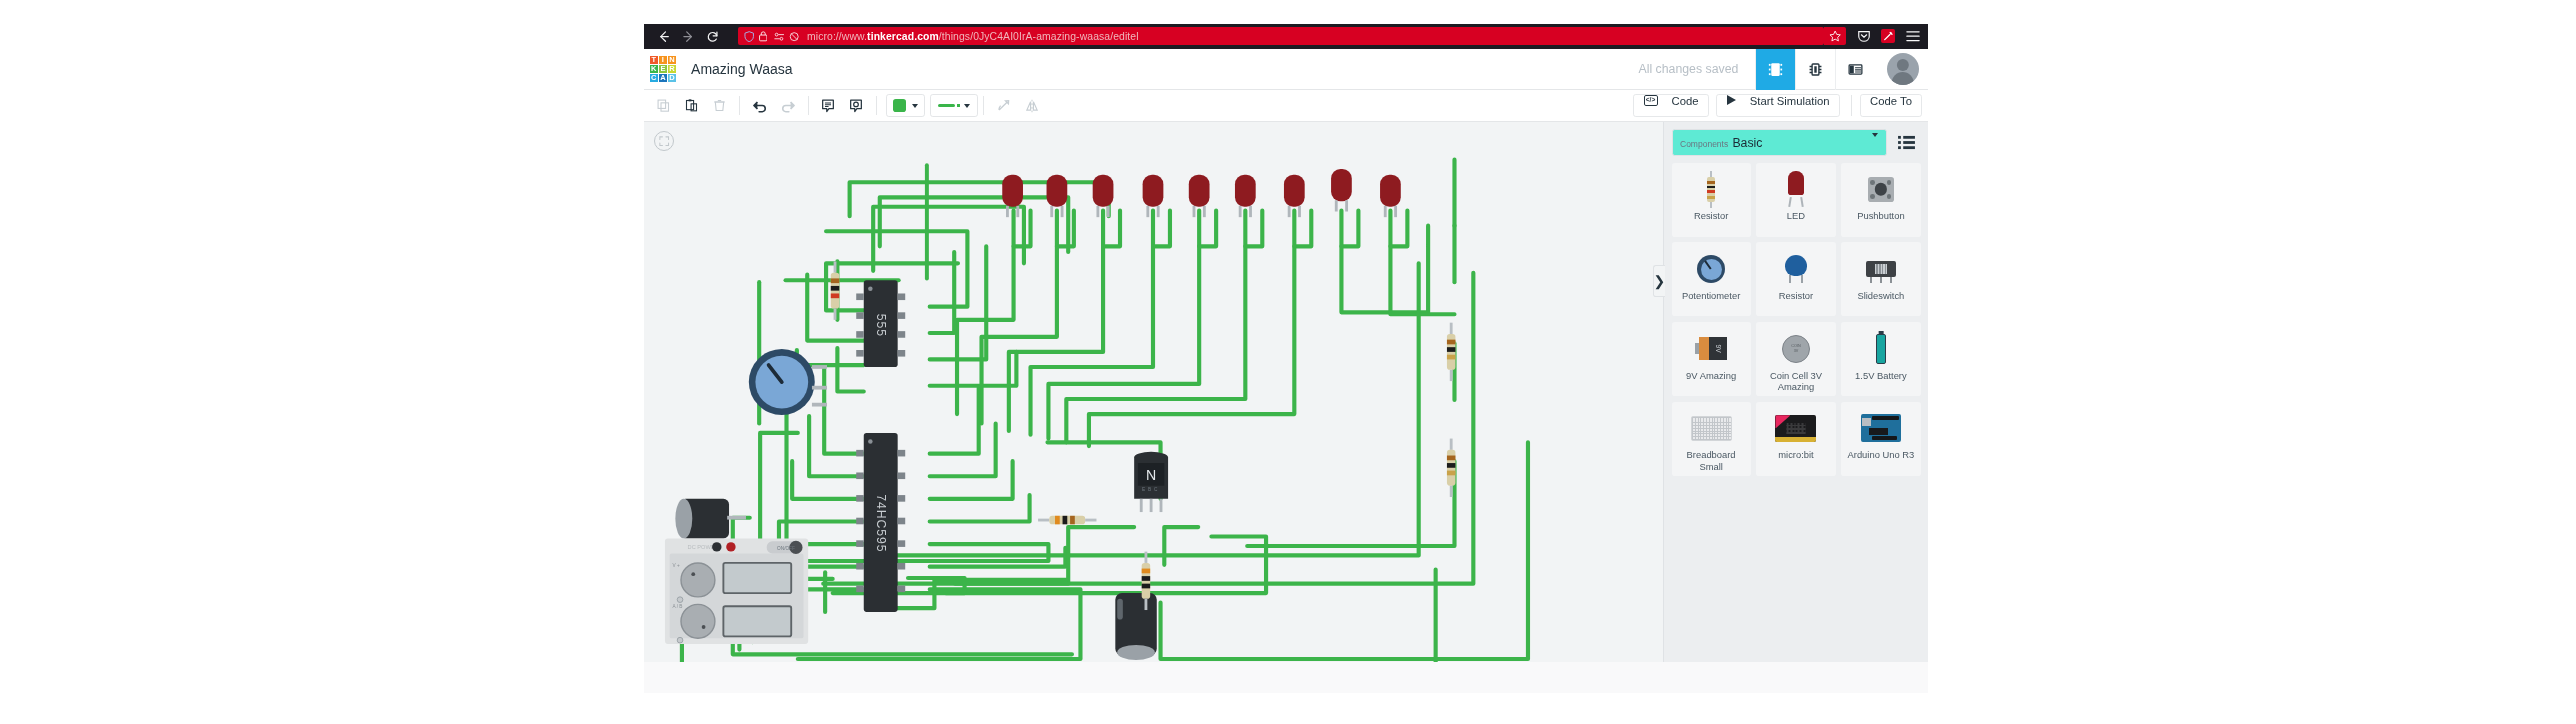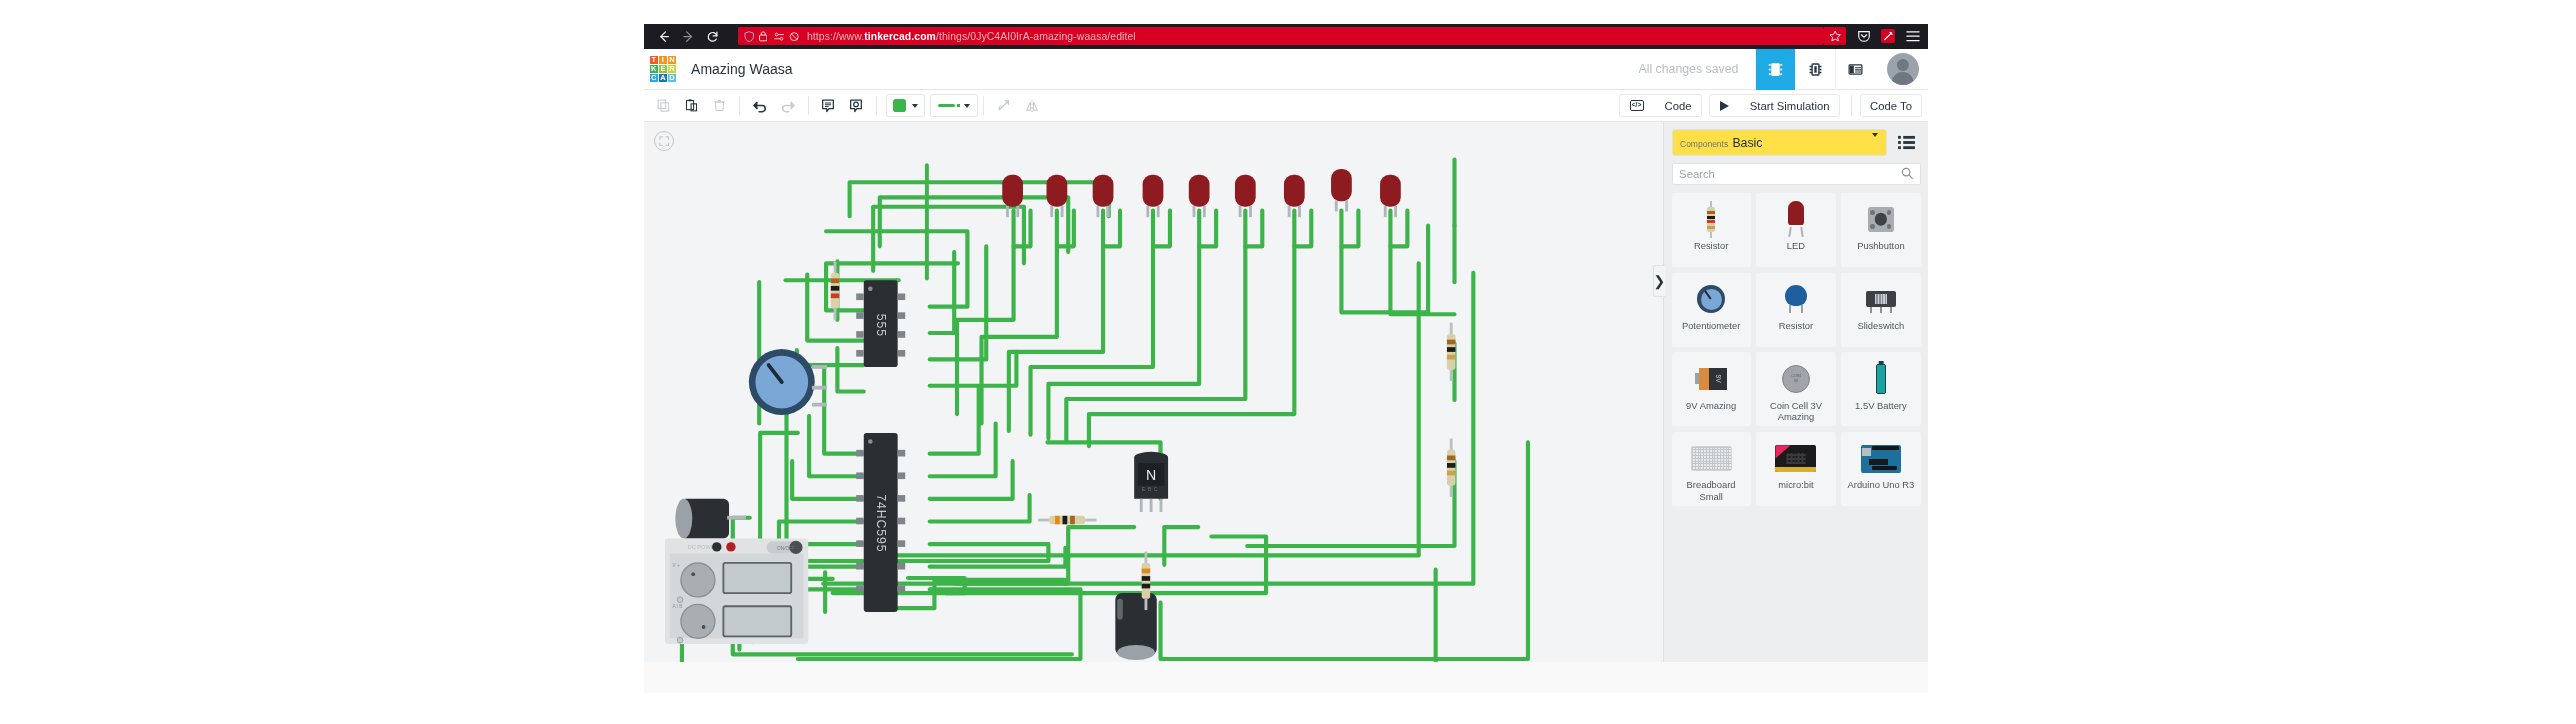--- a/index.html
+++ b/index.html
@@ -80,21 +80,21 @@
   .swatch-btn { display:flex; align-items:center; gap:5.7px; height:22.6px; padding:0 5.7px;
                 border:0.9px solid #e4e6e8; border-radius:2.8px; margin-left:3.8px; background:#fff; }
   .swatch { width:13.2px; height:13.2px; border-radius:2.8px; }
   .caret { width:0;height:0;border-left:3.8px solid transparent;border-right:3.8px solid transparent;
            border-top:4.7px solid #26353f; }
   .wire-btn { display:flex; align-items:center; gap:9.4px; height:22.6px; padding:0 6.6px;
               border:0.9px solid #e4e6e8; border-radius:2.8px; margin-left:5.7px; background:#fff; }
   .wire-line { width:17px; height:2.8px; background:#3ab54a; border-radius:1.9px; position:relative; }
   .wire-line::after { content:""; position:absolute; right:-4.7px; top:0; width:2.8px; height:2.8px; background:#3ab54a; }
   .tb-right { margin-left:auto; display:flex; align-items:center; gap:0; padding-right:5.7px; }
-  .tb-btn { display:flex; align-items:center; gap:21px; height:23.6px; padding:0 9.4px;
+  .tb-btn { display:flex; align-items:flex-start; gap:14px; height:23.6px; padding:0 9.4px;
             border:0.9px solid #e6e8ea; border-radius:2.8px; font-size:11.3px; color:#26353f;
             background:#fff; margin-left:7.5px; white-space:nowrap; }
   .code-ic { width:14px; height:11.3px; border:1.5px solid #26353f; border-radius:1.9px;
              display:flex; align-items:center; justify-content:center;
              font-size:6.6px; font-weight:700; line-height:1; }
   .play { width:0;height:0;border-top:5.7px solid transparent;border-bottom:5.7px solid transparent;
           border-left:9.4px solid #26353f; }
   .tb-vsep { width:0.9px; height:21px; background:#e4e6e8; margin-left:11.3px; }
 
   
@@ -107,21 +107,21 @@
             align-items:center; justify-content:center; color:#c2c8cc; }
 
   
   .panel { width:265px; flex:0 0 auto; background:#eceef0; border-left:0.9px solid #dfe2e5;
            display:flex; flex-direction:column; position:relative; }
   .collapse-tab { position:absolute; left:-11.3px; top:143px; width:12.3px; height:32px;
                   background:#f2f4f5; border:0.9px solid #dfe2e5; border-right:none;
                   border-radius:2.8px 0 0 2.8px; display:flex; align-items:center;
                   justify-content:center; font-size:14px; color:#26353f; z-index:5; }
   .panel-head { display:flex; align-items:stretch; background:#eceef0; padding:6.6px 7.5px 6.6px 7.5px; gap:5.7px; }
-  .dd { flex:1 1 auto; background:#fde047; border:0.9px solid #dfe2e5; border-radius:2.8px;
+  .dd { flex:1 1 auto; background:#5eead4; border:0.9px solid #dfe2e5; border-radius:2.8px;
         padding:3.8px 7.5px 4.7px; display:flex; }
   .dd-txt { flex:1 1 auto; }
   .dd-label { font-size:8.5px; color:#6a7580; line-height:10.4px; }
   .dd-value { font-size:12.3px; color:#1c2b36; line-height:14px; }
   .listicon { width:28px; display:flex; align-items:center; justify-content:center; color:#26353f; }
   .search-row { padding:0 7.5px 7.5px; }
   .search-box { background:#fff; border:0.9px solid #dfe2e5; border-radius:1.9px;
                 height:22.6px; display:flex; align-items:center; padding:0 6.6px; }
   .search-box input { border:none; outline:none; flex:1 1 auto; font-size:11.3px;
                       color:#26353f; background:transparent; font-family:inherit; }
@@ -245,21 +245,21 @@
             <path d="M6.6 7.4H.5" stroke="#fff" stroke-width="1"></path>
           </svg>
       </span>
       <span class="urlicon">
         <svg width="11.3" height="11.3" viewBox="0 0 12 12">
             <circle cx="6" cy="6" r="4.6" fill="none" stroke="#fff" stroke-width="1"></circle>
             <path d="M2.7 2.7l6.6 6.6" stroke="#fff" stroke-width="1"></path>
           </svg>
       </span>
       <span class="urltext">
-        <i>https://www.</i><b>tinkercad.com</b><i>/things/0JyC4AI0IrA-amazing-waasa/editel</i>
+        <i>micro://www.</i><b>tinkercad.com</b><i>/things/0JyC4AI0IrA-amazing-waasa/editel</i>
       </span>
     </div>
     <div class="star">
       <svg width="12.3" height="12.3" viewBox="0 0 14 14">
           <path d="M7 1.2l1.8 3.8 4.1.5-3 2.8.8 4.1L7 10.4l-3.7 2 .8-4.1-3-2.8 4.1-.5z" fill="none" stroke="#fff" stroke-width="1"></path>
         </svg>
     </div>
 
     <div class="chrome-right">
       <span class="cr-icon">
@@ -723,31 +723,20 @@
                 <rect x="0" y="6.5" width="3" height="3"></rect>
                 <rect x="0" y="12" width="3" height="3"></rect>
                 <rect x="5.5" y="1" width="12.5" height="3"></rect>
                 <rect x="5.5" y="6.5" width="12.5" height="3"></rect>
                 <rect x="5.5" y="12" width="12.5" height="3"></rect>
               </g>
             </svg>
         </div>
       </div>
 
-      <div class="search-row">
-        <div class="search-box">
-          <input placeholder="Search" style="">
-          <span>
-            <svg width="12.3" height="12.3" viewBox="0 0 14 14">
-                <circle cx="5.8" cy="5.8" r="4.3" fill="none" stroke="#8b9399" stroke-width="1.3"></circle>
-                <path d="M9 9l4 4" stroke="#8b9399" stroke-width="1.3" stroke-linecap="round"></path>
-              </svg>
-          </span>
-        </div>
-      </div>
 
       <div class="grid">
 
         <div class="cell">
           <div class="cell-art">
             <div>
               <div class="res-lead"></div>
               <div class="res-body">
                 <i style="top:3.8px;height:2.8px;background:#a5651f"></i>
                 <i style="top:8.5px;height:2.8px;background:#1c1c1c"></i>

